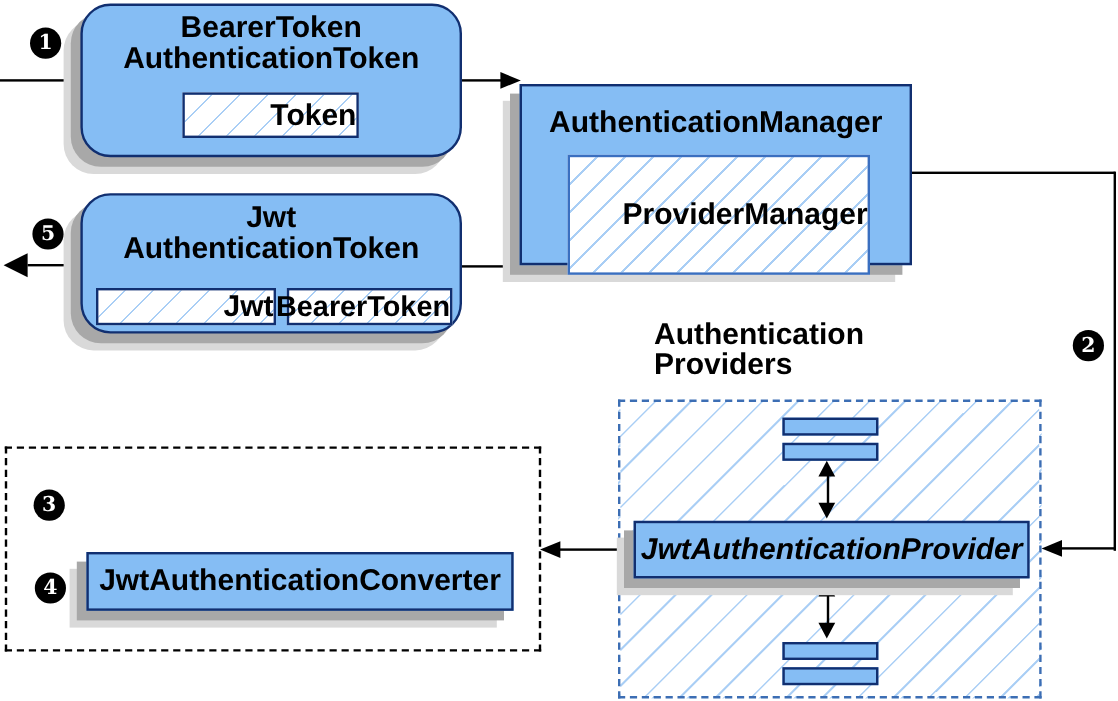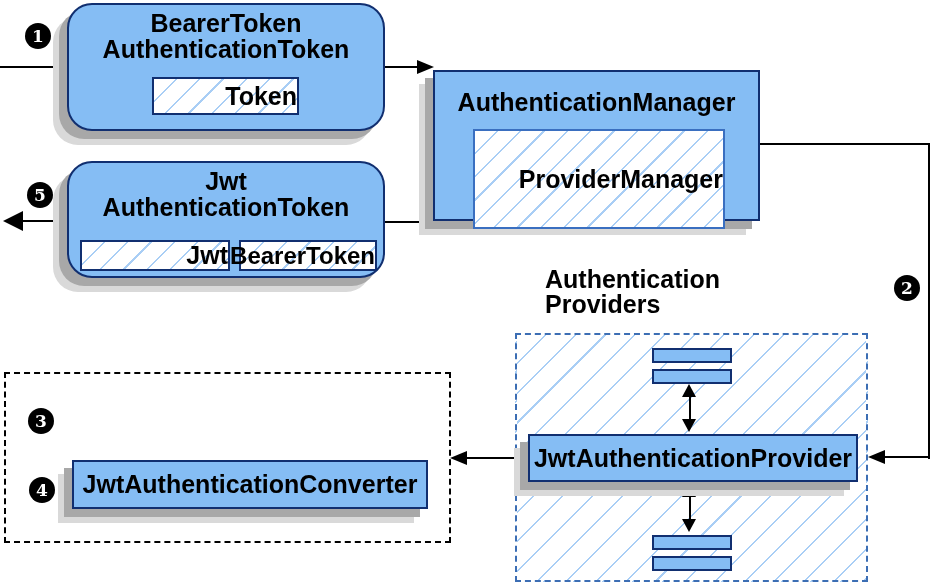--- a/index.html
+++ b/index.html
@@ -134,21 +134,21 @@
     <div class="inner hatch thin-border" style="left:38px;top:57px;width:252px;height:100px;">
       <span>ProviderManager</span>
     </div>
   </div>
 
   <div class="group-label" style="left:545px;top:267px;width:290px;">
     <div>Authentication</div>
     <div>Providers</div>
   </div>
 
-  <div class="node flexc" style="left:528px;top:434px;width:330px;height:48px;font-size:25px;">
+  <div class="node flexc" style="left:528px;top:434px;width:330px;height:48px;font-size:25px;font-style:italic;">
     <span>JwtAuthenticationProvider</span>
   </div>
 
 
   <div class="node flexc" style="left:72px;top:460px;width:356px;height:49px;font-size:25px;">
     <span>JwtAuthenticationConverter</span>
   </div>
 
   <div class="badge" style="left:25px;top:23px;">1</div>
   <div class="badge" style="left:894px;top:275px;">2</div>

